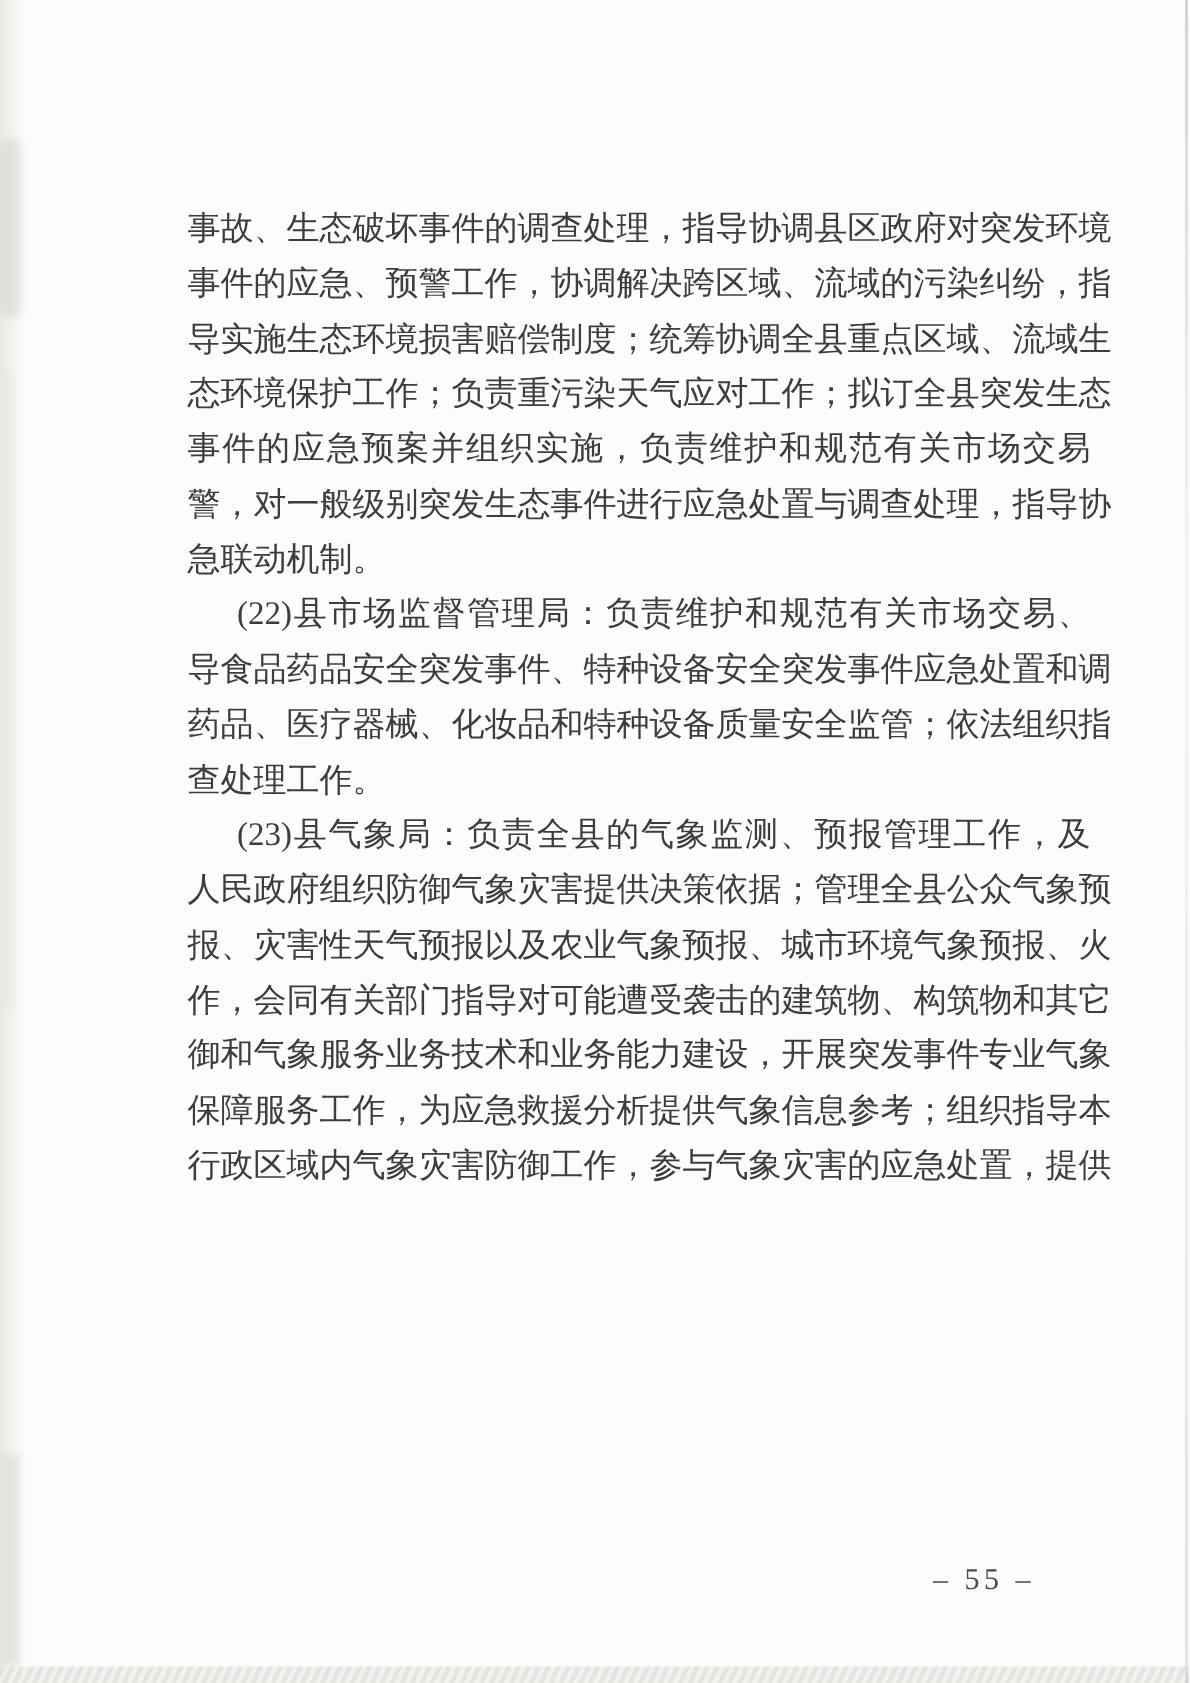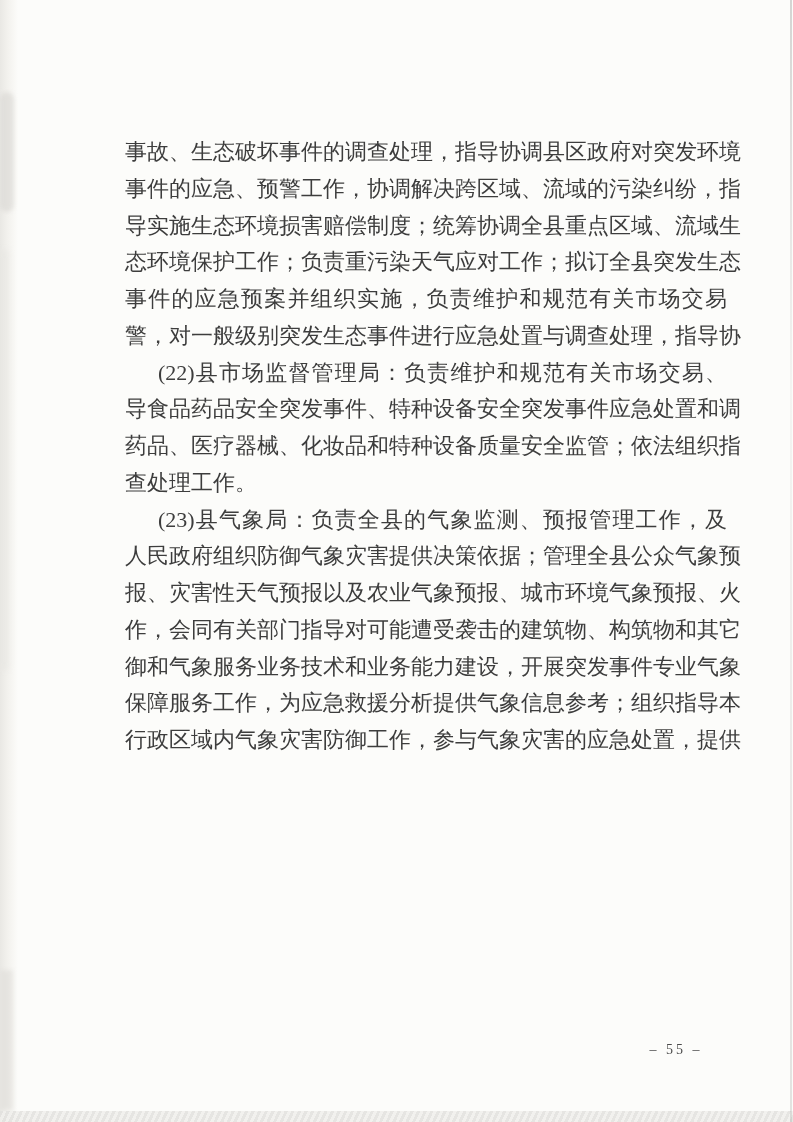--- a/index.html
+++ b/index.html
@@ -86,25 +86,25 @@
   }
   .line.last {
     text-align: left;
     text-align-last: left;
   }
   .line.indent {
     padding-left: 33px;
   }
   .page-number {
     position: absolute;
-    left: 616px;
+    left: 596px;
     top: 1042px;
     width: 120px;
     text-align: center;
-    font-size: 14px;
+    font-size: 20px;
     letter-spacing: 3px;
     color: var(--pagenum-color, #4a4a4a);
   }
 </style>
 </head>
 <body style="--text-color: #3d3d3d; --paper: #fcfcfa; --pagenum-color: #4a4a4a;">
 
 <div class="page">
   <div class="scan-left"></div>
   <div class="scan-left-blob-a"></div>
@@ -113,20 +113,21 @@
   <div class="scan-bottom"></div>
   <div class="scan-right"></div>
 
   <div class="text-body">
       <div class="line">事故、生态破坏事件的调查处理，指导协调县区政府对突发环境</div>
       <div class="line">事件的应急、预警工作，协调解决跨区域、流域的污染纠纷，指</div>
       <div class="line">导实施生态环境损害赔偿制度；统筹协调全县重点区域、流域生</div>
       <div class="line">态环境保护工作；负责重污染天气应对工作；拟订全县突发生态</div>
       <div class="line">事件的应急预案并组织实施，负责维护和规范有关市场交易</div>
       <div class="line">警，对一般级别突发生态事件进行应急处置与调查处理，指导协</div>
+      <div class="line last">急联动机制。</div>
       <div class="line indent">(22)县市场监督管理局：负责维护和规范有关市场交易、</div>
       <div class="line">导食品药品安全突发事件、特种设备安全突发事件应急处置和调</div>
       <div class="line">药品、医疗器械、化妆品和特种设备质量安全监管；依法组织指</div>
       <div class="line last">查处理工作。</div>
       <div class="line indent">(23)县气象局：负责全县的气象监测、预报管理工作，及</div>
       <div class="line">人民政府组织防御气象灾害提供决策依据；管理全县公众气象预</div>
       <div class="line">报、灾害性天气预报以及农业气象预报、城市环境气象预报、火</div>
       <div class="line">作，会同有关部门指导对可能遭受袭击的建筑物、构筑物和其它</div>
       <div class="line">御和气象服务业务技术和业务能力建设，开展突发事件专业气象</div>
       <div class="line">保障服务工作，为应急救援分析提供气象信息参考；组织指导本</div>

